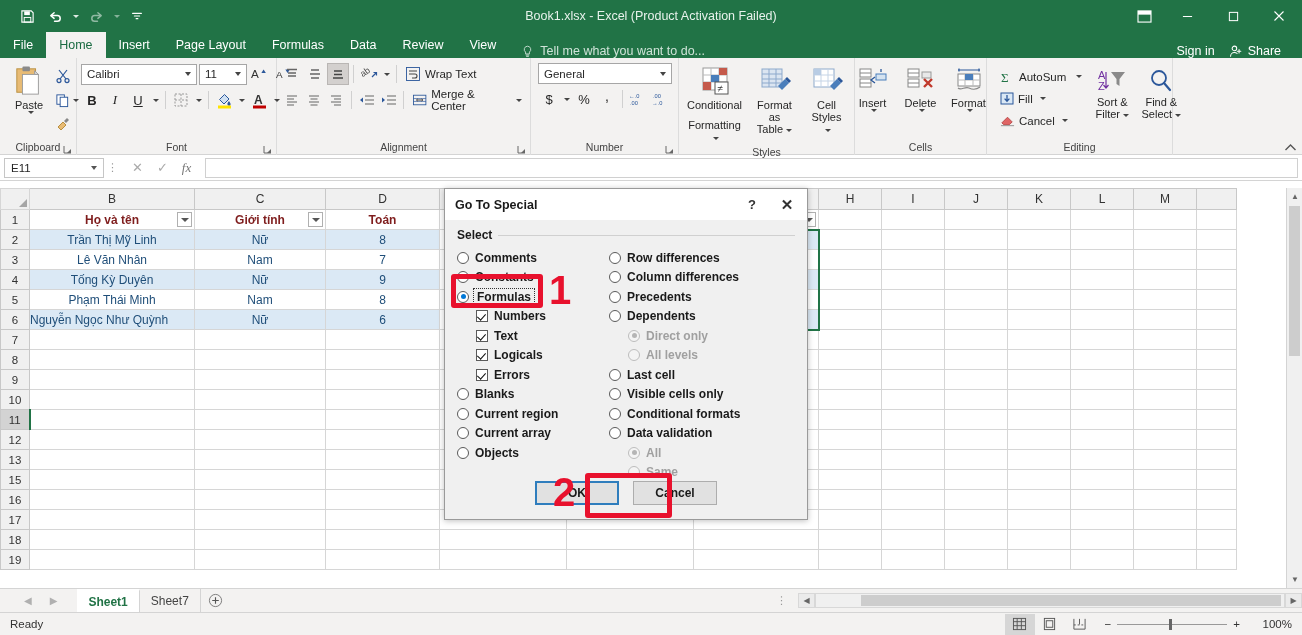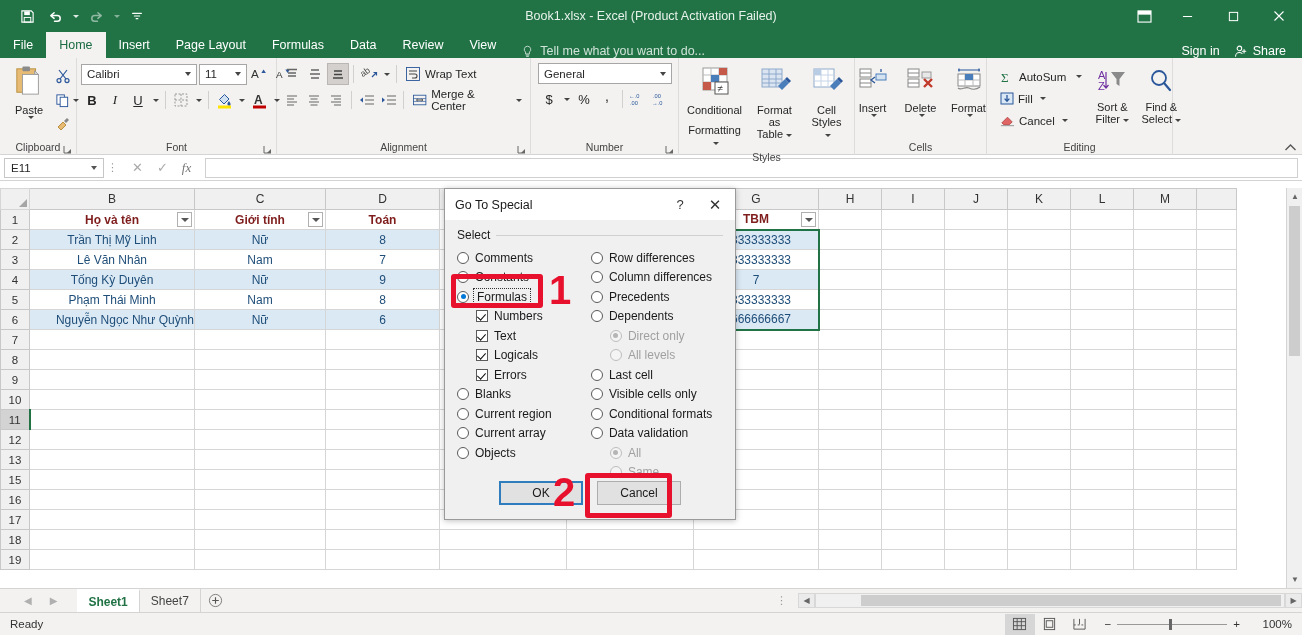--- a/index.html
+++ b/index.html
@@ -28,38 +28,38 @@
   .wc{ width:46px; display:flex; align-items:center; justify-content:center; color:#fff; }
   .ribbon-icon-btn{ width:40px; display:flex; align-items:center; justify-content:center; color:#fff; }
 
   
   .tabrow{ height:26px; background:#217346; display:flex; align-items:flex-end; position:relative; }
   .tab{ height:26px; padding:0 13px; display:flex; align-items:center; color:#fff; font-size:12.5px; }
   .tab.file{ background:#217346; }
   .tab.active{ background:#f3f2f1; color:#1a6b42; font-weight:400; }
   .tellme{ display:flex; align-items:center; gap:6px; color:#cfe3d8; font-size:12.5px; margin-left:12px; }
   .tellme svg{ display:block; }
-  .tabright{ margin-left:auto; display:flex; align-items:center; gap:14px; padding-right:16px;
+  .tabright{ margin-left:auto; display:flex; align-items:center; gap:14px; padding-right:21px;
              color:#fff; font-size:12.5px; }
   .share{ display:flex; align-items:center; gap:5px; }
 
   
   .ribbon{ height:97px; background:#f3f2f1; border-bottom:1px solid #d4d4d4;
            display:flex; position:relative; }
   .rgroup{ position:relative; display:flex; flex-direction:column; height:97px;
            border-right:1px solid #dcdcdc; padding:3px 0 0 0; }
   .rgroup:last-child{ border-right:none; }
   .rgroup-body{ flex:1; display:flex; align-items:flex-start; padding:2px 4px 0 4px; }
   .rgroup-label{ height:15px; font-size:10.5px; color:#444; text-align:center;
                  line-height:15px; position:relative; }
   .dlglaunch{ position:absolute; right:4px; bottom:1px; width:9px; height:9px; color:#666; }
 
   .bigbtn{ width:auto; min-width:46px; display:flex; flex-direction:column; align-items:center;
            padding:2px 4px; font-size:11px; color:#262626; text-align:center; line-height:1.1; }
-  .bigbtn .lbl{ margin-top:7px; }
+  .bigbtn .lbl{ margin-top:2px; }
   .cap-caret{ display:inline-block; border-left:3px solid transparent; border-right:3px solid transparent;
               border-top:3.5px solid #444; margin-left:3px; vertical-align:middle; }
 
   .smallbtn{ width:22px; height:22px; display:flex; align-items:center; justify-content:center; }
   .smallbtn.on{ background:#d3d0ce; border:1px solid #b9b6b4; }
 
   
   .fontgrp-rows{ display:flex; flex-direction:column; gap:4px; padding-top:2px; }
   .row{ display:flex; align-items:center; gap:2px; }
   .combo{ height:21px; border:1px solid #a6a6a6; background:#fff; display:flex;
@@ -156,22 +156,22 @@
   .ready{ padding-left:10px; }
   .sb-right{ margin-left:auto; display:flex; align-items:center; gap:0; padding-right:10px; }
   .viewbtn{ width:30px; height:21px; display:flex; align-items:center; justify-content:center; color:#555; }
   .viewbtn.on{ background:#d6d6d6; }
   .zoomslider{ display:flex; align-items:center; gap:6px; padding:0 10px; }
   .zline{ width:110px; height:1px; background:#999; position:relative; }
   .zhandle{ position:absolute; left:52px; top:-5px; width:3px; height:11px; background:#666; }
   .zpct{ width:42px; text-align:right; }
 
   
-  .dlg{ position:absolute; left:444px; top:188px; width:292px; height:332px;
-        background:#f0f0f0; border:1px solid #9a9a9a; box-shadow:0 1px 6px rgba(0,0,0,.25); }
+  .dlg{ position:absolute; left:444px; top:188px; width:364px; height:332px;
+        background:#f0f0f0; border:1px solid #9a9a9a; box-shadow:0 1px 6px rgba(0,0,0,.25);font-weight:bold; }
   .dlg-title{ height:31px; background:#fff; display:flex; align-items:center;
               padding-left:10px; font-size:12.5px; color:#1a1a1a; }
   .dlg-title .t{ flex:1; }
   .dlg-q{ width:30px; text-align:center; color:#333; font-size:13px; }
   .dlg-x{ width:40px; text-align:center; color:#333; font-size:15px; line-height:1; }
   .dlg-body{ padding:8px 12px 0 12px; position:relative; height:301px; }
   .grouplbl{ display:flex; align-items:center; gap:6px; font-size:12px; color:#1a1a1a; margin-bottom:6px; }
   .grouplbl .line{ flex:1; height:1px; background:#d0d0d0; }
   .cols{ display:flex; }
   .col-l{ width:152px; }
@@ -766,21 +766,21 @@
         <td></td>
           <td></td>
         <td></td>
           <td></td>
         <td></td>
           <td></td>
         <td></td>
       </tr>
       <tr>
         <td class="rowh">6</td>
-        <td class="cell band" style="text-align:right">Nguyễn Ngọc Như Quỳnh</td>
+        <td class="cell band" style="text-align:left">Nguyễn Ngọc Như Quỳnh</td>
         <td class="cell band">Nữ</td>
         <td class="cell band">6</td>
         <td></td>
           <td></td>
         <td class="cell band" style="border-left:2px solid #217346;border-right:2px solid #217346;border-bottom:2px solid #217346">6.666666667</td>
         <td></td>
           <td></td>
         <td></td>
           <td></td>
         <td></td>

